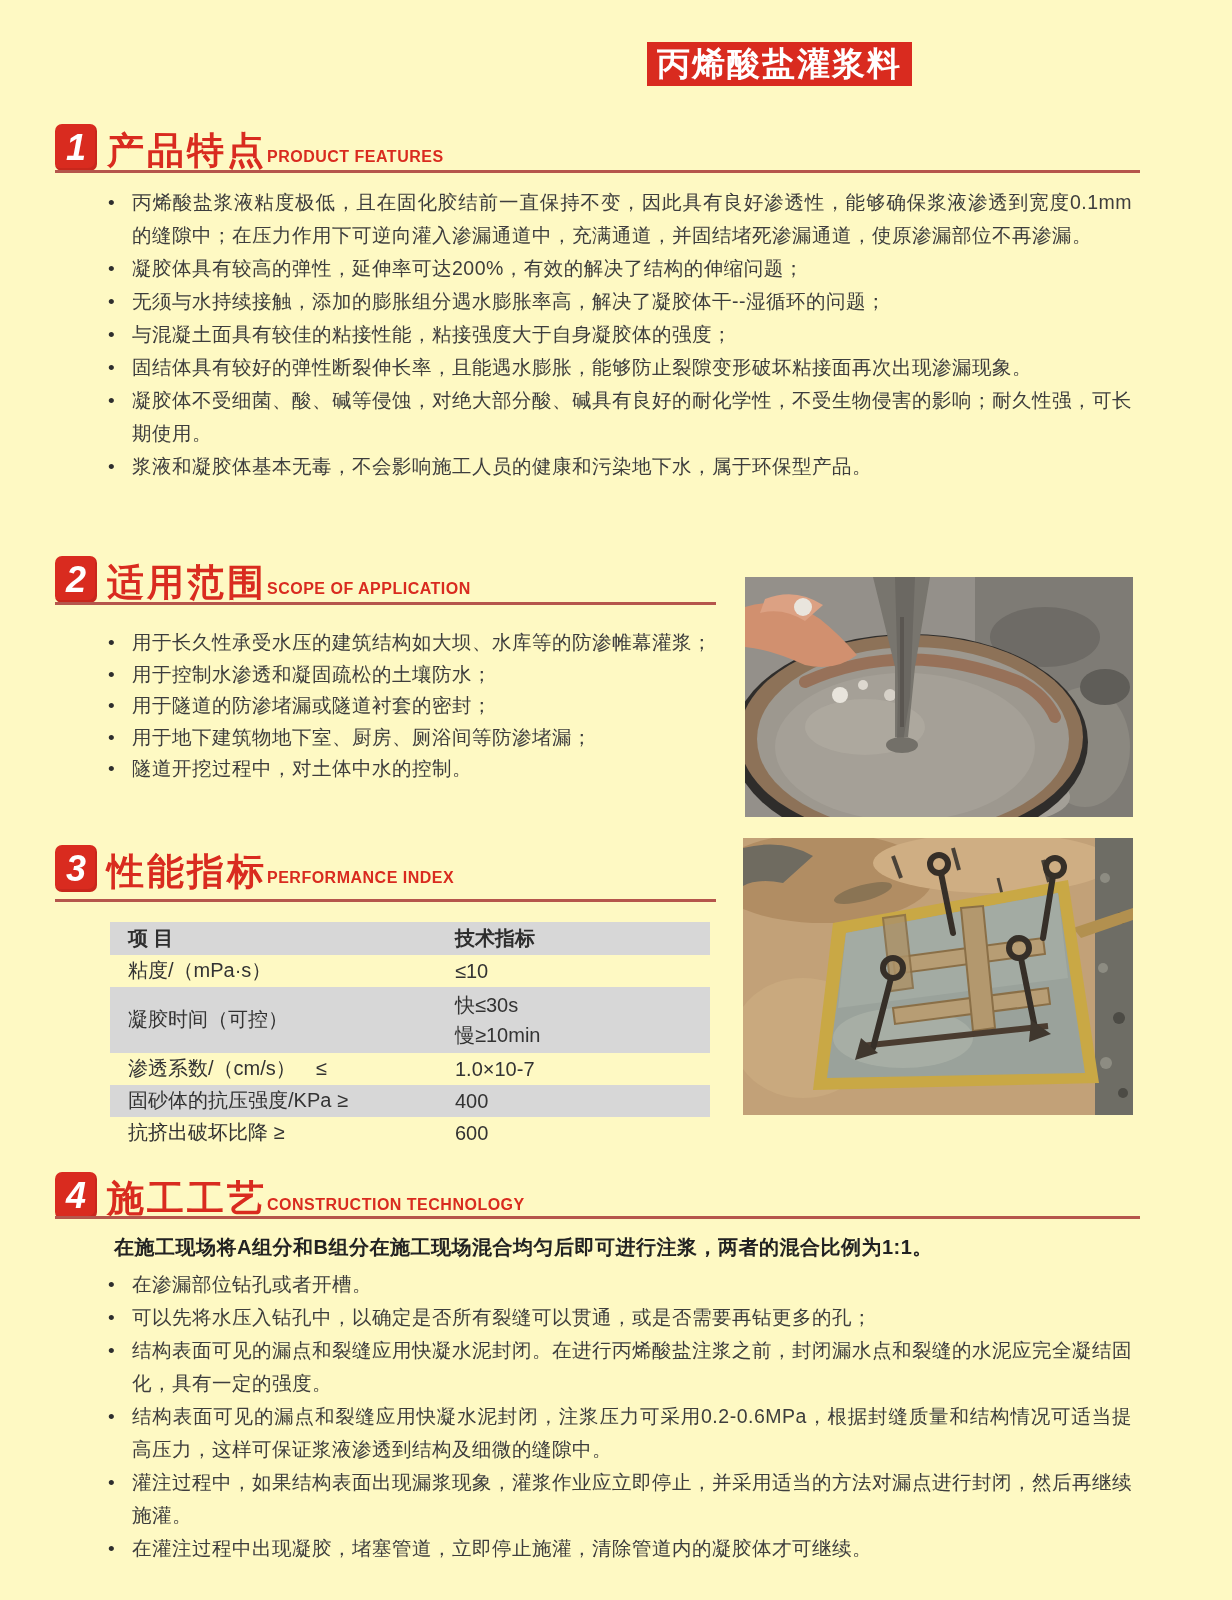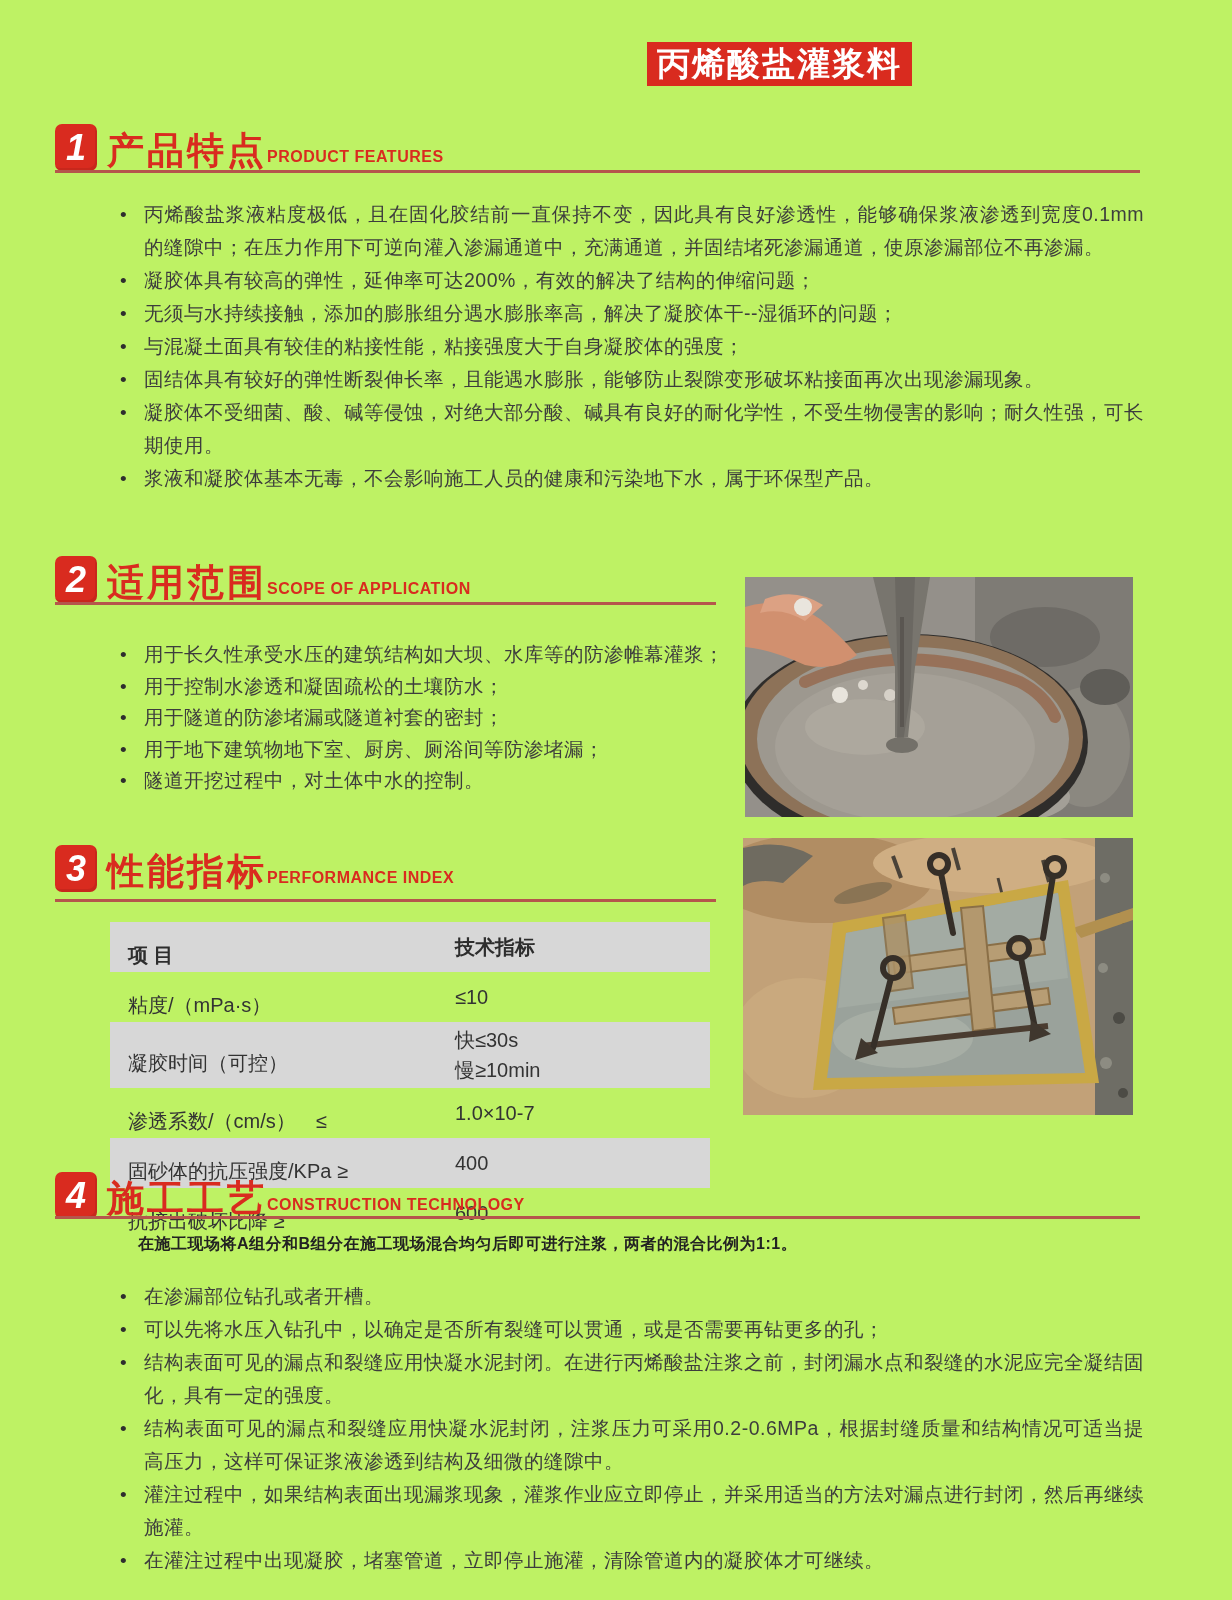--- a/index.html
+++ b/index.html
@@ -1,17 +1,17 @@
 <!DOCTYPE html>
 <html><head>
 <meta charset="utf-8">
 <style>
   html,body{margin:0;padding:0;background:#ffffff;}
   .page{
-    position:relative;width:1232px;height:1600px;background:#bef264;overflow:hidden;
+    position:relative;width:1232px;height:1600px;background:#fef9c3;overflow:hidden;
     font-family:"Liberation Sans","DejaVu Sans",sans-serif;color:#3d3d3d;
   }
   
   .banner{
     position:absolute;left:647px;top:42px;height:44px;line-height:44px;
     background:var(--accent);color:#fff;font-size:33px;font-weight:bold;
     padding:0 10px;letter-spacing:2px;
   }
   
   .sec-head{position:absolute;left:55px;display:flex;align-items:flex-end;}
@@ -24,40 +24,40 @@
   .zh-title{
     color:var(--accent);font-size:37px;font-weight:bold;margin-left:10px;
     letter-spacing:3px;line-height:1;padding-bottom:2px;
   }
   .en-title{
     color:var(--accent);font-size:16px;font-weight:bold;
     letter-spacing:0.5px;line-height:1;padding-bottom:6px;
   }
   .underline{position:absolute;height:3px;background:#b5564c;}
   
-  ul.blist{list-style:none;margin:12px;padding:0;position:absolute;}
+  ul.blist{list-style:none;margin:0;padding:0;position:absolute;}
   ul.blist li{
     position:relative;padding-left:32px;font-size:19.5px;line-height:33px;
     text-align:justify;letter-spacing:0.5px;
   }
   ul.blist li::before{
     content:"\2022";position:absolute;left:8px;top:0;color:#2e2e2e;font-size:19px;
   }
   ul.gap li{margin-bottom:0;}
   ul.spread li{line-height:21px;margin-bottom:10.5px;}
   
   .intro{
-    position:absolute;left:138px;top:1234px;width:1010px;
-    font-size:16px;font-weight:bold;color:#222;letter-spacing:0.5px;
+    position:absolute;left:114px;top:1234px;width:1010px;
+    font-size:20px;font-weight:bold;color:#222;letter-spacing:0.5px;
   }
   
   .ptable{position:absolute;left:110px;top:922px;width:600px;font-size:20px;color:#333;}
   .prow{display:flex;align-items:center;}
   .prow.gray{background:#d7d7d7;}
-  .prow .c1{width:345px;padding:20px 0 3px 18px;box-sizing:border-box;}
+  .prow .c1{width:345px;padding:2px 0 3px 18px;box-sizing:border-box;}
   .prow .c2{flex:1;padding:3px 0;}
   .prow.head{font-weight:bold;color:#2d2d2d;}
   .prow.tall .c2 div{line-height:30px;}
   .prow{min-height:30px;}
   
   .photo{position:absolute;display:block;}
 </style>
 </head>
 <body>
 

